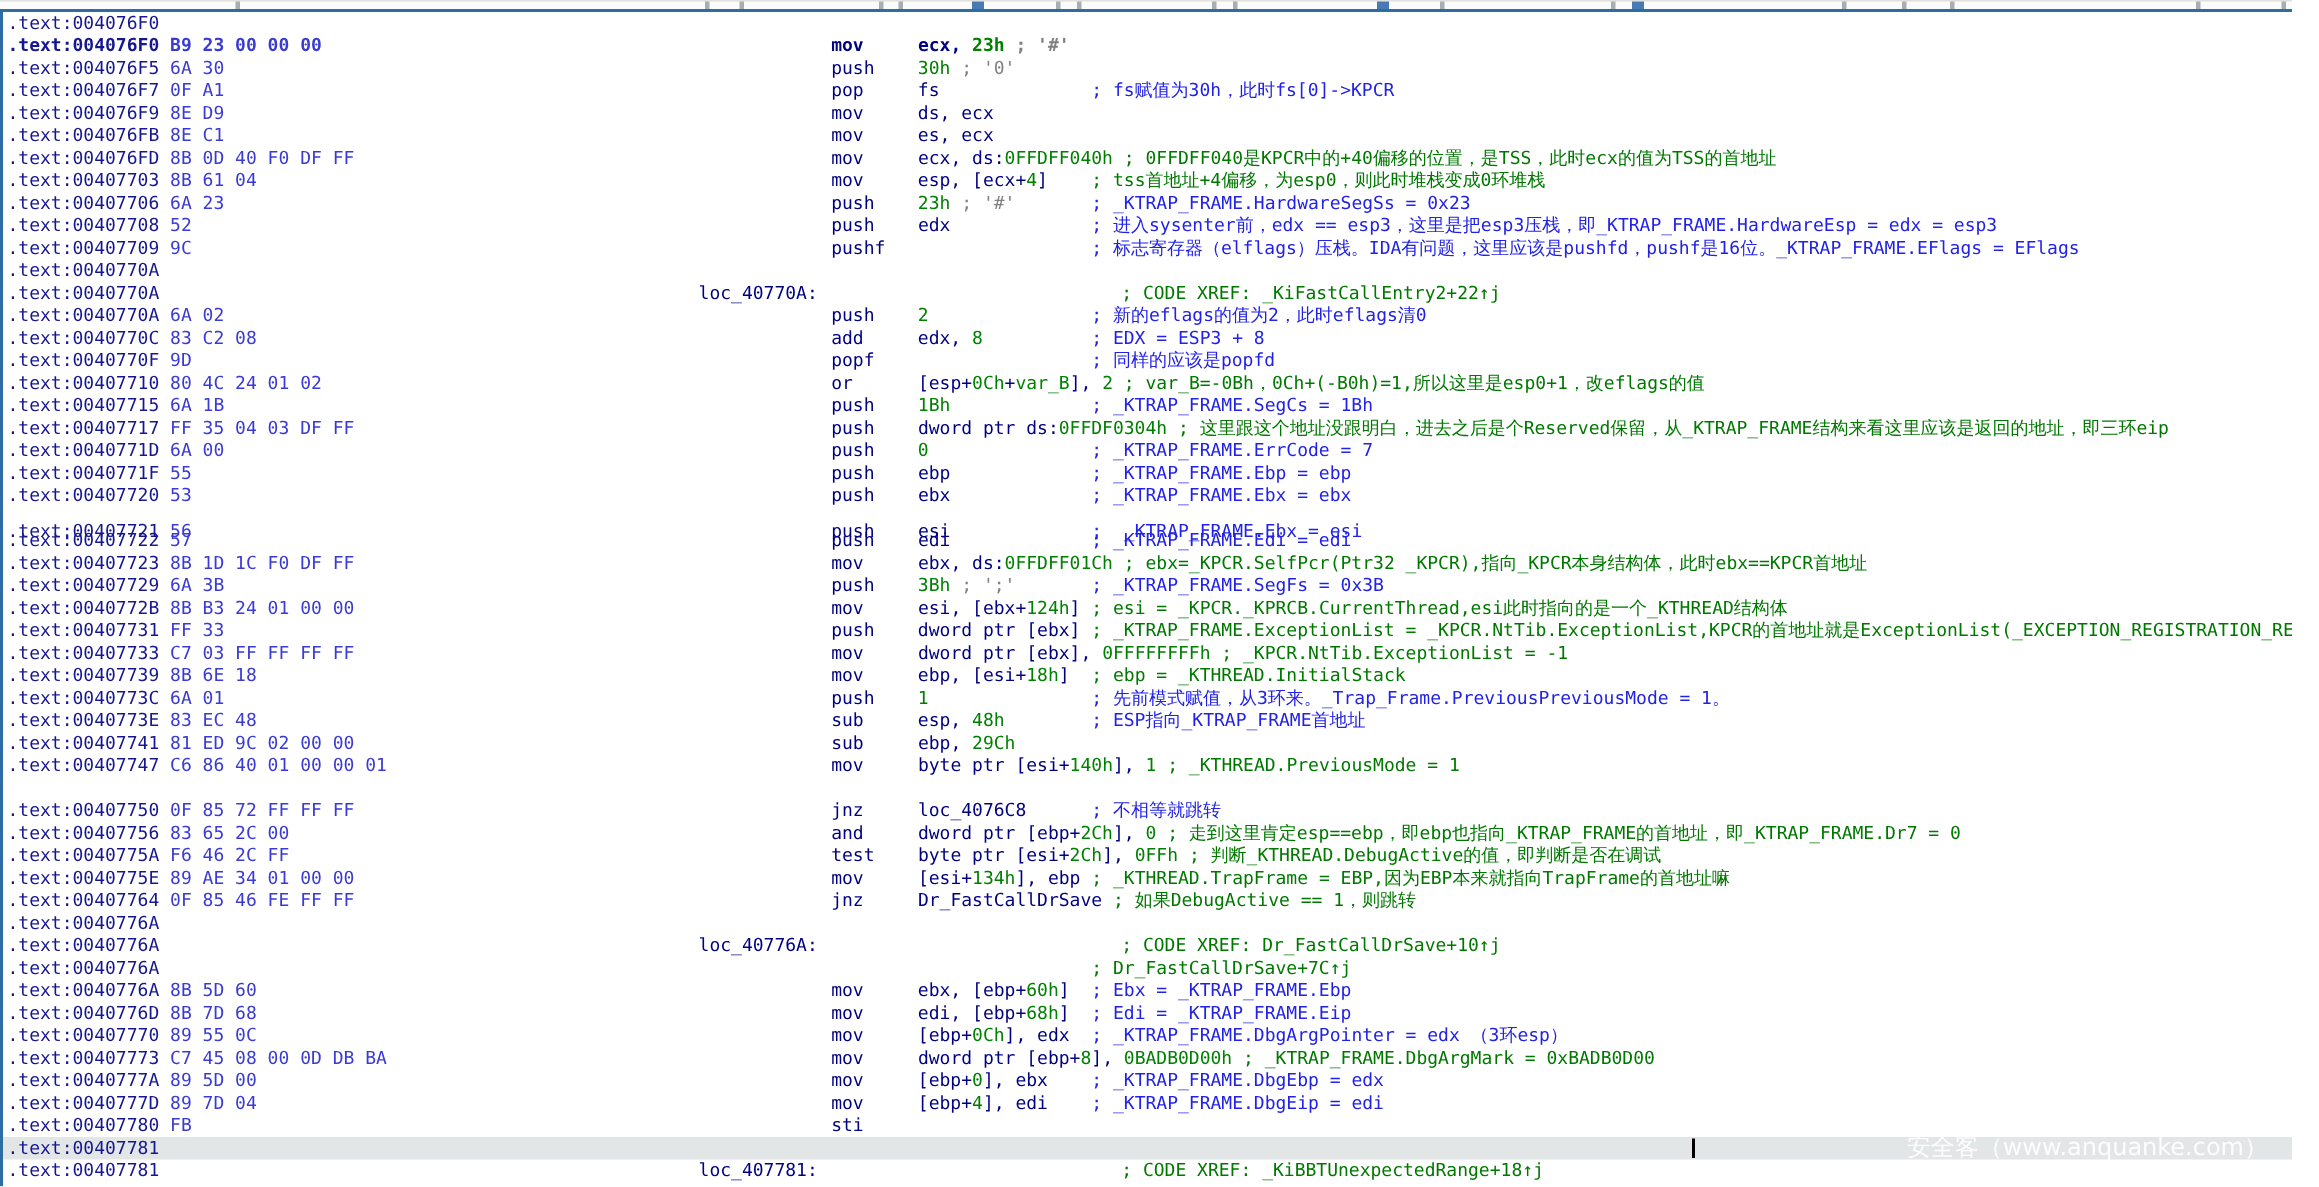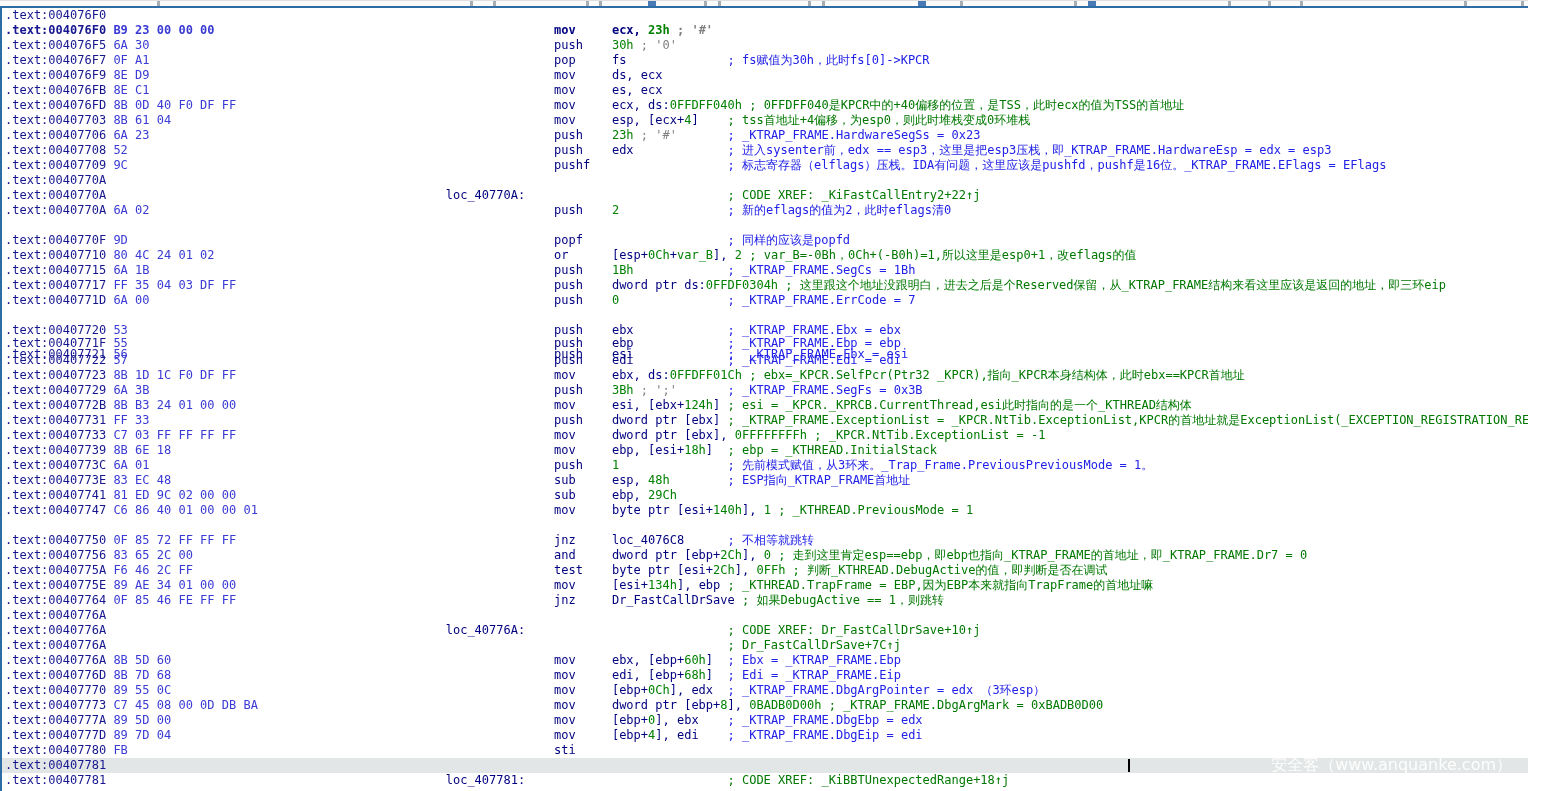--- a/index.html
+++ b/index.html
@@ -19,21 +19,21 @@
   #code-area{position:absolute;left:0;top:0;width:1536px;height:791px;}
   .row{
     position:absolute;left:2px;width:1534px;height:15px;white-space:pre;overflow:hidden;
     padding-left:3px;box-sizing:border-box;
   }
   .row.hl{background:var(--hl-bg);}
   .seg-a{color:var(--c-addr);}
   .seg-b{color:var(--c-bytes);}
   .seg-m{color:var(--c-navy);}
   .seg-n{color:var(--c-navy);}
-  .seg-l{color:var(--c-navy);}
+  .seg-l{color:var(--c-navy);margin-left:20px;}
   .seg-g{color:var(--c-num);}
   .seg-y{color:var(--c-gray);}
   .seg-cb{color:var(--c-cmtblue);}
   .seg-cg{color:var(--c-cmtgreen);}
   
   #caret{position:absolute;top:759px;width:2px;height:13px;background:#000000;}
   
   #watermark{
     position:absolute;right:16px;top:756px;height:17px;line-height:17px;
     font-family:"DejaVu Sans","Liberation Sans",sans-serif;font-size:16px;
@@ -80,26 +80,27 @@
       <div class="row" style="top: 68px;"><span class="seg-a">.text:004076F9</span><span> </span><span class="seg-b">8E D9</span><span>                                                        </span><span class="seg-m">mov</span><span>     </span><span class="seg-n">ds, ecx</span></div>
       <div class="row" style="top: 83px;"><span class="seg-a">.text:004076FB</span><span> </span><span class="seg-b">8E C1</span><span>                                                        </span><span class="seg-m">mov</span><span>     </span><span class="seg-n">es, ecx</span></div>
       <div class="row" style="top: 98px;"><span class="seg-a">.text:004076FD</span><span> </span><span class="seg-b">8B 0D 40 F0 DF FF</span><span>                                            </span><span class="seg-m">mov</span><span>     </span><span class="seg-n">ecx, ds:</span><span class="seg-g">0FFDFF040h</span><span class="seg-cg"> ; 0FFDFF040是KPCR中的+40偏移的位置，是TSS，此时ecx的值为TSS的首地址</span></div>
       <div class="row" style="top: 113px;"><span class="seg-a">.text:00407703</span><span> </span><span class="seg-b">8B 61 04</span><span>                                                     </span><span class="seg-m">mov</span><span>     </span><span class="seg-n">esp, [ecx+</span><span class="seg-g">4</span><span class="seg-n">]</span><span>    </span><span class="seg-cg">; tss首地址+4偏移，为esp0，则此时堆栈变成0环堆栈</span></div>
       <div class="row" style="top: 128px;"><span class="seg-a">.text:00407706</span><span> </span><span class="seg-b">6A 23</span><span>                                                        </span><span class="seg-m">push</span><span>    </span><span class="seg-g">23h</span><span class="seg-y"> ; '#'</span><span>       </span><span class="seg-cb">; _KTRAP_FRAME.HardwareSegSs = 0x23</span></div>
       <div class="row" style="top: 143px;"><span class="seg-a">.text:00407708</span><span> </span><span class="seg-b">52</span><span>                                                           </span><span class="seg-m">push</span><span>    </span><span class="seg-n">edx</span><span>             </span><span class="seg-cb">; 进入sysenter前，edx == esp3，这里是把esp3压栈，即_KTRAP_FRAME.HardwareEsp = edx = esp3</span></div>
       <div class="row" style="top: 158px;"><span class="seg-a">.text:00407709</span><span> </span><span class="seg-b">9C</span><span>                                                           </span><span class="seg-m">pushf</span><span>                   </span><span class="seg-cb">; 标志寄存器（elflags）压栈。IDA有问题，这里应该是pushfd，pushf是16位。_KTRAP_FRAME.EFlags = EFlags</span></div>
       <div class="row" style="top: 173px;"><span class="seg-a">.text:0040770A</span></div>
       <div class="row" style="top: 188px;"><span class="seg-a">.text:0040770A</span><span>                                               </span><span class="seg-l">loc_40770A:</span><span>                            </span><span class="seg-cg">; CODE XREF: _KiFastCallEntry2+22↑j</span></div>
       <div class="row" style="top: 203px;"><span class="seg-a">.text:0040770A</span><span> </span><span class="seg-b">6A 02</span><span>                                                        </span><span class="seg-m">push</span><span>    </span><span class="seg-g">2</span><span>               </span><span class="seg-cb">; 新的eflags的值为2，此时eflags清0</span></div>
+      <div class="row" style="top: 218px;"><span class="seg-a">.text:0040770C</span><span> </span><span class="seg-b">83 C2 08</span><span>                                                     </span><span class="seg-m">add</span><span>     </span><span class="seg-n">edx, </span><span class="seg-g">8</span><span>          </span><span class="seg-cb">; EDX = ESP3 + 8</span></div>
       <div class="row" style="top: 233px;"><span class="seg-a">.text:0040770F</span><span> </span><span class="seg-b">9D</span><span>                                                           </span><span class="seg-m">popf</span><span>                    </span><span class="seg-cb">; 同样的应该是popfd</span></div>
       <div class="row" style="top: 248px;"><span class="seg-a">.text:00407710</span><span> </span><span class="seg-b">80 4C 24 01 02</span><span>                                               </span><span class="seg-m">or</span><span>      </span><span class="seg-n">[esp+</span><span class="seg-g">0Ch</span><span class="seg-n">+</span><span class="seg-g">var_B</span><span class="seg-n">], </span><span class="seg-g">2</span><span class="seg-cg"> ; var_B=-0Bh，0Ch+(-B0h)=1,所以这里是esp0+1，改eflags的值</span></div>
       <div class="row" style="top: 263px;"><span class="seg-a">.text:00407715</span><span> </span><span class="seg-b">6A 1B</span><span>                                                        </span><span class="seg-m">push</span><span>    </span><span class="seg-g">1Bh</span><span>             </span><span class="seg-cb">; _KTRAP_FRAME.SegCs = 1Bh</span></div>
       <div class="row" style="top: 278px;"><span class="seg-a">.text:00407717</span><span> </span><span class="seg-b">FF 35 04 03 DF FF</span><span>                                            </span><span class="seg-m">push</span><span>    </span><span class="seg-n">dword ptr ds:</span><span class="seg-g">0FFDF0304h</span><span class="seg-cg"> ; 这里跟这个地址没跟明白，进去之后是个Reserved保留，从_KTRAP_FRAME结构来看这里应该是返回的地址，即三环eip</span></div>
       <div class="row" style="top: 293px;"><span class="seg-a">.text:0040771D</span><span> </span><span class="seg-b">6A 00</span><span>                                                        </span><span class="seg-m">push</span><span>    </span><span class="seg-g">0</span><span>               </span><span class="seg-cb">; _KTRAP_FRAME.ErrCode = 7</span></div>
-      <div class="row" style="top: 308px; margin-top: 28px;"><span class="seg-a">.text:0040771F</span><span> </span><span class="seg-b">55</span><span>                                                           </span><span class="seg-m">push</span><span>    </span><span class="seg-n">ebp</span><span>             </span><span class="seg-cb">; _KTRAP_FRAME.Ebp = ebp</span></div>
+      <div class="row" style="top: 308px;"><span class="seg-a">.text:0040771F</span><span> </span><span class="seg-b">55</span><span>                                                           </span><span class="seg-m">push</span><span>    </span><span class="seg-n">ebp</span><span>             </span><span class="seg-cb">; _KTRAP_FRAME.Ebp = ebp</span></div>
       <div class="row" style="top: 323px;"><span class="seg-a">.text:00407720</span><span> </span><span class="seg-b">53</span><span>                                                           </span><span class="seg-m">push</span><span>    </span><span class="seg-n">ebx</span><span>             </span><span class="seg-cb">; _KTRAP_FRAME.Ebx = ebx</span></div>
       <div class="row" style="top: 347px;"><span class="seg-a">.text:00407721</span><span> </span><span class="seg-b">56</span><span>                                                           </span><span class="seg-m">push</span><span>    </span><span class="seg-n">esi</span><span>             </span><span class="seg-cb">;  _KTRAP_FRAME.Ebx = esi</span></div>
       <div class="row" style="top: 353px;"><span class="seg-a">.text:00407722</span><span> </span><span class="seg-b">57</span><span>                                                           </span><span class="seg-m">push</span><span>    </span><span class="seg-n">edi</span><span>             </span><span class="seg-cb">; _KTRAP_FRAME.Edi = edi</span></div>
       <div class="row" style="top: 368px;"><span class="seg-a">.text:00407723</span><span> </span><span class="seg-b">8B 1D 1C F0 DF FF</span><span>                                            </span><span class="seg-m">mov</span><span>     </span><span class="seg-n">ebx, ds:</span><span class="seg-g">0FFDFF01Ch</span><span class="seg-cg"> ; ebx=_KPCR.SelfPcr(Ptr32 _KPCR),指向_KPCR本身结构体，此时ebx==KPCR首地址</span></div>
       <div class="row" style="top: 383px;"><span class="seg-a">.text:00407729</span><span> </span><span class="seg-b">6A 3B</span><span>                                                        </span><span class="seg-m">push</span><span>    </span><span class="seg-g">3Bh</span><span class="seg-y"> ; ';'</span><span>       </span><span class="seg-cb">; _KTRAP_FRAME.SegFs = 0x3B</span></div>
       <div class="row" style="top: 398px;"><span class="seg-a">.text:0040772B</span><span> </span><span class="seg-b">8B B3 24 01 00 00</span><span>                                            </span><span class="seg-m">mov</span><span>     </span><span class="seg-n">esi, [ebx+</span><span class="seg-g">124h</span><span class="seg-n">]</span><span class="seg-cg"> ; esi = _KPCR._KPRCB.CurrentThread,esi此时指向的是一个_KTHREAD结构体</span></div>
       <div class="row" style="top: 413px;"><span class="seg-a">.text:00407731</span><span> </span><span class="seg-b">FF 33</span><span>                                                        </span><span class="seg-m">push</span><span>    </span><span class="seg-n">dword ptr [ebx]</span><span class="seg-cg"> ; _KTRAP_FRAME.ExceptionList = _KPCR.NtTib.ExceptionList,KPCR的首地址就是ExceptionList(_EXCEPTION_REGISTRATION_RECORD</span></div>
       <div class="row" style="top: 428px;"><span class="seg-a">.text:00407733</span><span> </span><span class="seg-b">C7 03 FF FF FF FF</span><span>                                            </span><span class="seg-m">mov</span><span>     </span><span class="seg-n">dword ptr [ebx], </span><span class="seg-g">0FFFFFFFFh</span><span class="seg-cg"> ; _KPCR.NtTib.ExceptionList = -1</span></div>
       <div class="row" style="top: 443px;"><span class="seg-a">.text:00407739</span><span> </span><span class="seg-b">8B 6E 18</span><span>                                                     </span><span class="seg-m">mov</span><span>     </span><span class="seg-n">ebp, [esi+</span><span class="seg-g">18h</span><span class="seg-n">]</span><span>  </span><span class="seg-cg">; ebp = _KTHREAD.InitialStack</span></div>
       <div class="row" style="top: 458px;"><span class="seg-a">.text:0040773C</span><span> </span><span class="seg-b">6A 01</span><span>                                                        </span><span class="seg-m">push</span><span>    </span><span class="seg-g">1</span><span>               </span><span class="seg-cb">; 先前模式赋值，从3环来。_Trap_Frame.PreviousPreviousMode = 1。</span></div>

